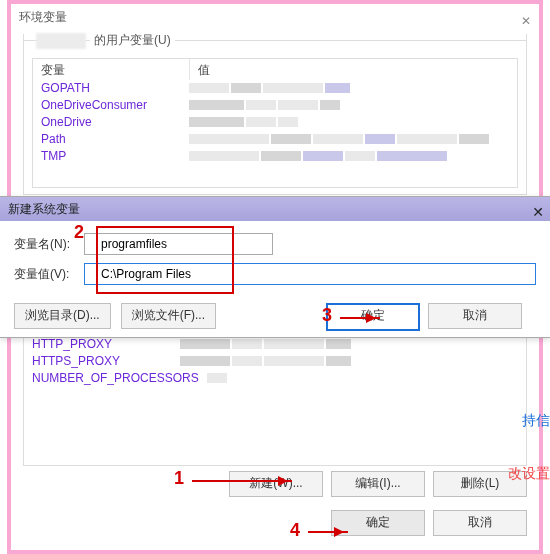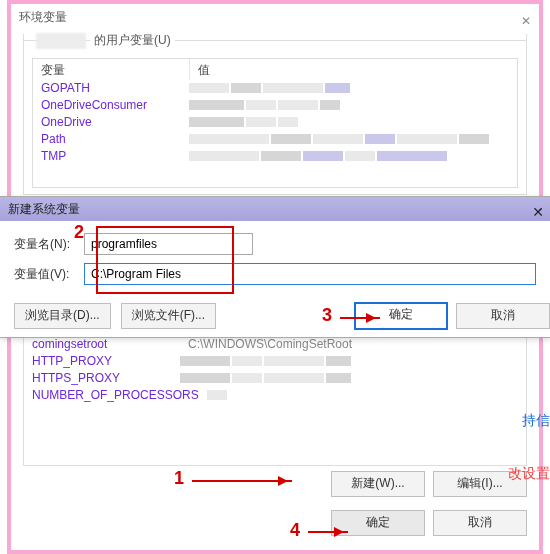--- a/index.html
+++ b/index.html
@@ -33,24 +33,24 @@
 
   .btn{min-width:72px;height:24px;line-height:22px;text-align:center;border:1px solid #bfbfbf;background:#f3f3f3;color:#333;padding:0 10px}
   .btn.primary{border:2px solid #1a6fd8;background:#fff;padding:0 9px;line-height:20px}
 
   
   .dlg{position:absolute;left:0;right:0;top:196px;height:140px;background:#fff;border-top:1px solid #aaa;border-bottom:1px solid #aaa;box-shadow:0 2px 6px rgba(0,0,0,.15)}
   .dlg .titlebar{height:24px;background:linear-gradient(#b9b6e6,#a7a3dc);color:#222;line-height:24px;padding:0 8px;position:relative;font-size:12px}
   .dlg .titlebar .close{position:absolute;right:6px;top:3px;color:#222;font-size:14px}
   .dlg .formrow{position:absolute;left:14px;right:14px;height:22px;display:flex;align-items:center}
   .dlg .lbl{width:70px;color:#333}
-  .dlg input{flex:1;height:20px;border:1px solid #aaa;padding:0 6px;font-size:12px;font-family:inherit;outline:none}
+  .dlg input{flex:1;height:20px;border:1px solid #aaa;padding:0 16px;font-size:12px;font-family:inherit;outline:none}
   .dlg input.focus{border:1px solid #2a7de1}
   .redbox{position:absolute;border:2px solid #d40000;pointer-events:none}
-  .dlg .btnrow{position:absolute;left:14px;right:0;bottom:8px;height:26px;display:flex;align-items:center}
+  .dlg .btnrow{position:absolute;left:14px;right:28px;bottom:8px;height:26px;display:flex;}
   .dlg .btnrow .spacer{flex:1}
 
   
   .arrow{position:absolute;height:2px;background:#d40000;pointer-events:none}
   .arrow::after{content:"";position:absolute;right:-1px;top:-4px;border:5px solid transparent;border-left:10px solid #d40000}
   .num{position:absolute;font:bold 18px Arial;color:#d40000;pointer-events:none}
 
   
   .rhint{position:absolute;right:0;font-size:14px;padding:2px 0 2px 4px}
 </style>
@@ -118,24 +118,20 @@
               <span class="blk g" style="width: 30px;"></span>
               <span class="blk p" style="width: 70px;"></span>
             </div>
           </div>
         </div>
     </div>
 
     <div class="groupbox2">
       <div class="listbody" id="syslist">
           <div class="row">
-            <div class="c1">comingsetroot</div>
-            <div class="c1" style="flex: 1 1 0%; color: rgb(136, 136, 136);">C:\WINDOWS\ComingSetRoot</div>
-          </div>
-          <div class="row">
             <div class="c1">HTTP_PROXY</div>
             <div class="c2">
               <span class="blk d" style="width: 50px;"></span>
               <span class="blk g" style="width: 30px;"></span>
               <span class="blk g" style="width: 60px;"></span>
               <span class="blk d" style="width: 25px;"></span>
             </div>
           </div>
           <div class="row">
             <div class="c1">HTTPS_PROXY</div>
@@ -151,20 +147,21 @@
             <div class="c2">
               <span class="blk g" style="width: 20px;"></span>
             </div>
           </div>
         </div>
     </div>
 
     <div class="sysrow-btns">
       <div class="btn">新建(W)...</div>
       <div class="btn">编辑(I)...</div>
+      <div class="btn">删除(L)</div>
     </div>
 
     <div class="finalrow">
       <div class="btn" style="background:#e9e9e9">确定</div>
       <div class="btn">取消</div>
     </div>
   </div>
 
   <div class="dlg">
     <div class="titlebar">

